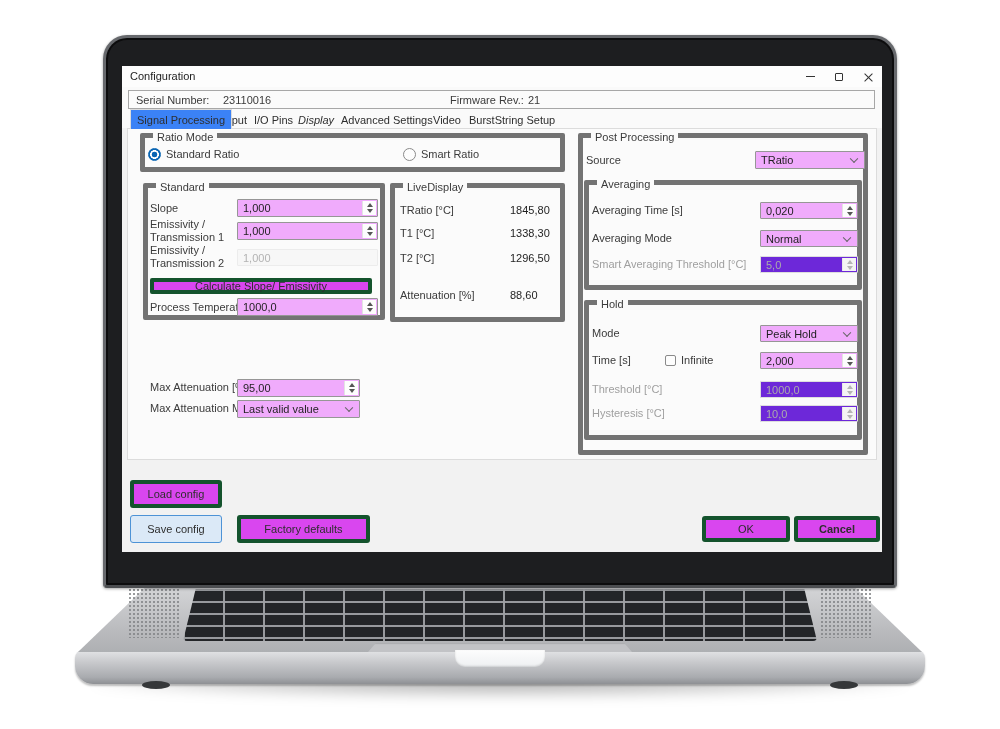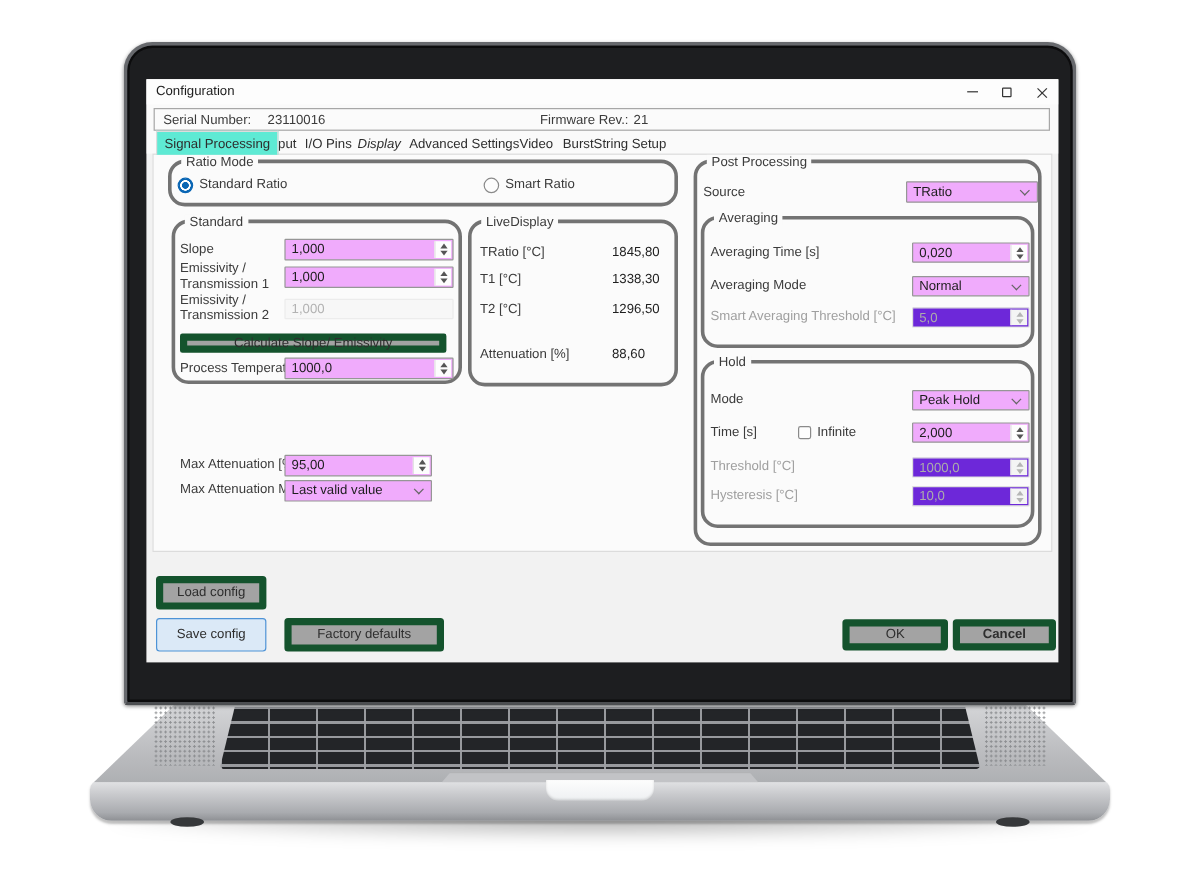--- a/index.html
+++ b/index.html
@@ -54,26 +54,26 @@
   .ico-close::before { transform:rotate(45deg);} .ico-close::after { transform:rotate(-45deg);}
 
   .hdr-strip { position:absolute; left:6px; top:24px; width:747px; height:19px;
                border:1px solid #a7a7a7; background:#fbfbfb; }
   .lbl { position:absolute; font-size:11px; color:#3b3b3b; white-space:nowrap; line-height:13px; }
   .lbl.two-line { white-space:pre-line; }
   .lbl.dis { color:#9f9f9f; }
 
   .tab { position:absolute; top:45px; height:17px; padding:0 6px; display:flex; align-items:center;
          font-size:11px; color:#2e2e2e; white-space:nowrap; }
-  .tab.active { top:43px; height:20px; background:#5eead4; border:1px solid #dcdcdc; border-bottom:none; z-index:3; }
+  .tab.active { top:43px; height:20px; background:#3b82f6; border:1px solid #dcdcdc; border-bottom:none; z-index:3; }
 
   .page { position:absolute; left:5px; top:62px; width:750px; height:332px;
           background:#fbfbfb; border:1px solid #dcdcdc; }
 
-  .group { position:absolute; border:3px solid #737373; border-radius:14px; }
+  .group { position:absolute; border:5px solid #737373; border-radius:2px; }
   .legend { position:absolute; top:-7px; left:8px; background:#fbfbfb; padding:0 4px;
             font-size:11px; color:#3b3b3b; white-space:nowrap; }
 
   .radio { position:absolute; width:13px; height:13px; border-radius:50%;
            border:1px solid #8a8a8a; background:#fdfdfd; }
   .radio.sel { border:1px solid #0a66b4;
            background:radial-gradient(circle at 50% 50%, #0a66b4 0 2.6px, #fff 3.1px 4.2px, #0a66b4 4.6px); }
   .checkbox { position:absolute; width:11px; height:11px; border:1px solid #8a8a8a; background:#fdfdfd; border-radius:2px; }
 
   .field { position:absolute; height:18px; background:#f0abfc; border:1px solid #969696; border-radius:1px;
@@ -84,21 +84,21 @@
   .spin { position:absolute; right:1px; top:1px; bottom:1px; width:14px; border-left:1px solid #e3e3e3;
           display:flex; flex-direction:column; align-items:center; justify-content:center; gap:2px; background:#fdfdfd; }
   .dis .spin { background:#f4f4f4; border-left-color:#e9e9e9; }
   .arr-up { width:0; height:0; border-left:3px solid transparent; border-right:3px solid transparent; border-bottom:4px solid #555; }
   .arr-dn { width:0; height:0; border-left:3px solid transparent; border-right:3px solid transparent; border-top:4px solid #555; }
   .dis .arr-up { border-bottom-color:#b5b5b5; } .dis .arr-dn { border-top-color:#b5b5b5; }
   .chev { position:absolute; right:7px; top:50%; width:6px; height:6px; border-right:1.4px solid #666;
           border-bottom:1.4px solid #666; transform:translateY(-70%) rotate(45deg); }
   .val-ro { position:absolute; font-size:11px; color:#1e1e1e; }
 
-  .btn { position:absolute; background:#a3a3a3; border:6px solid #14532d; border-radius:3px;
+  .btn { position:absolute; background:#d946ef; border:4px solid #14532d; border-radius:3px;
          display:flex; align-items:center; justify-content:center; font-size:11px; color:#2e2e2e; }
   .btn.primary { background:#dbe9f7; border:1px solid #4e93d6; }
   .btn.slim { border-radius:2px; }
 </style>
 </head>
 <body>
 
 <div class="scene">
 
   <div class="shadow"></div>

